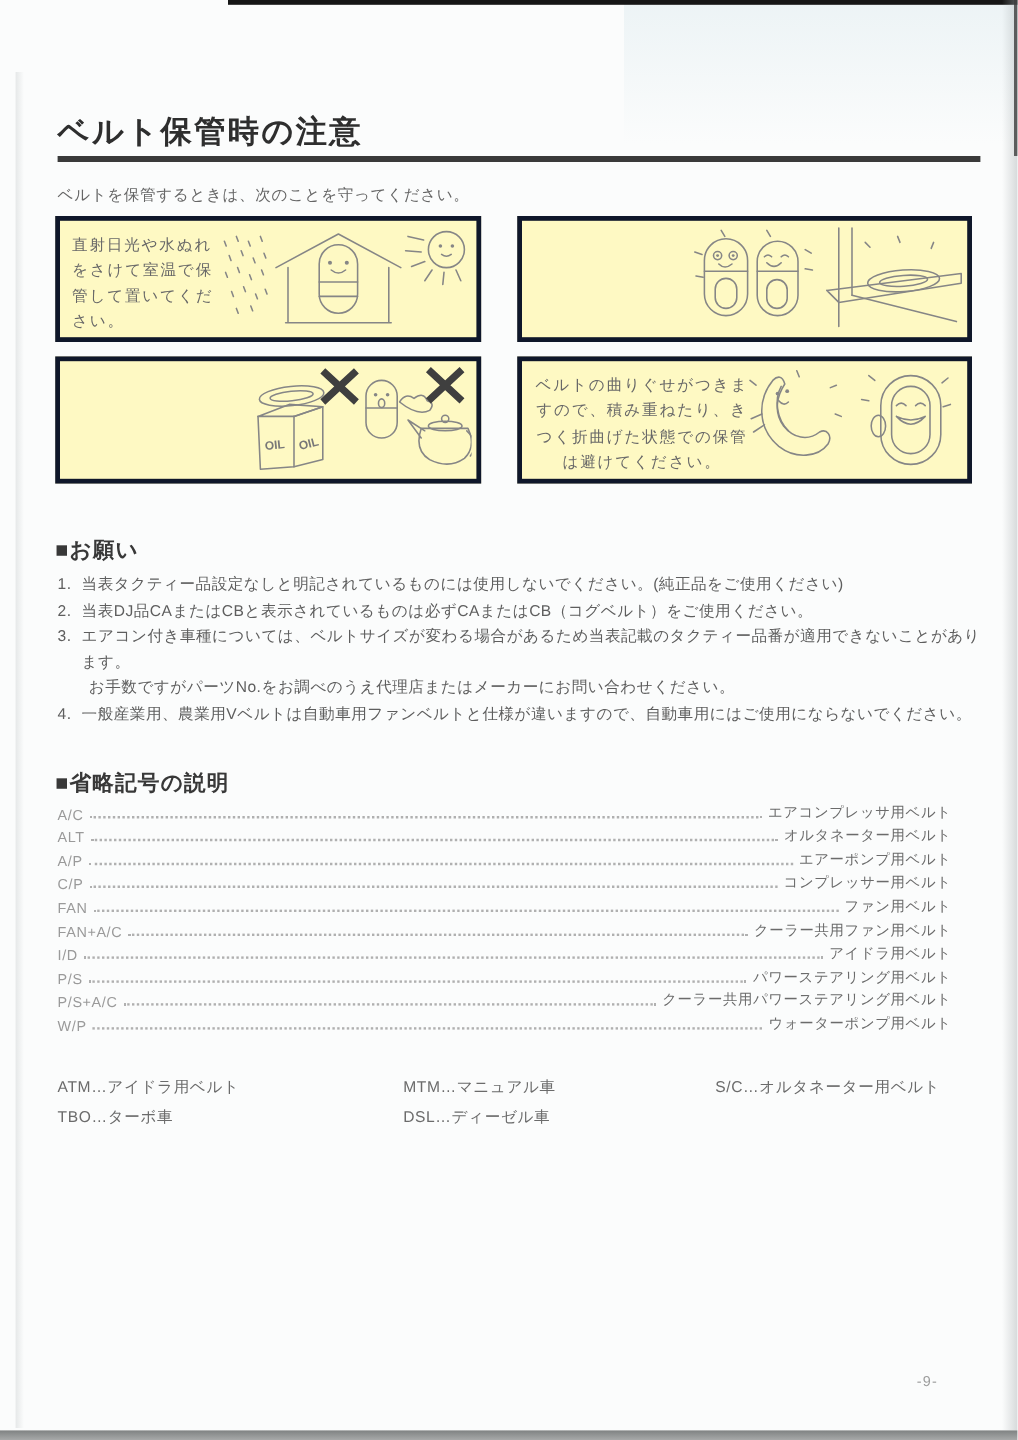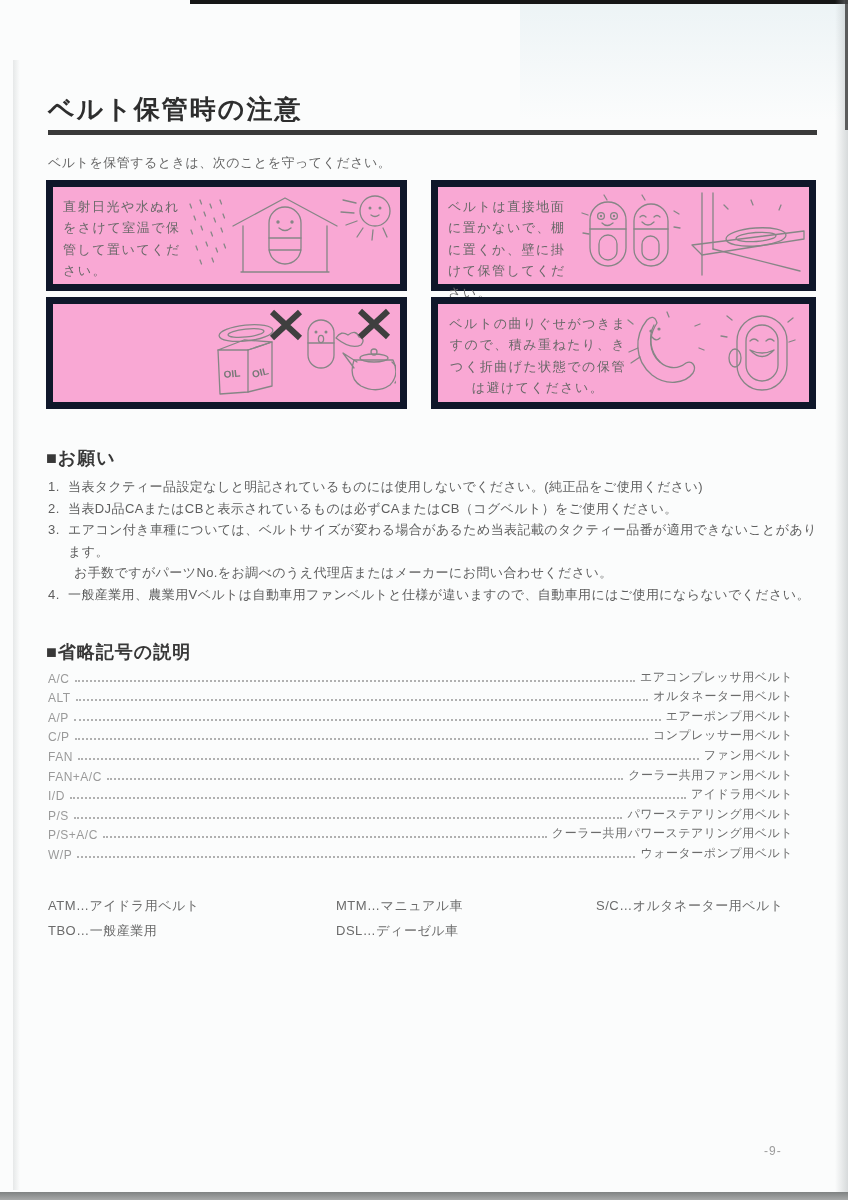--- a/index.html
+++ b/index.html
@@ -21,21 +21,21 @@
   .left-edge-strip{position:absolute;left:13px;top:60px;width:7px;height:1130px;
     background:linear-gradient(90deg,rgba(190,195,196,.35),rgba(190,195,196,0));}
 
   
   .page-title{position:absolute;left:48px;top:92px;font-size:26px;font-weight:bold;
     color:#2e2e2e;letter-spacing:2px;}
   .title-rule{position:absolute;left:48px;top:130px;width:769px;height:5px;background:#3a3a3a;}
   .intro{position:absolute;left:48px;top:154px;font-size:13px;color:#666;letter-spacing:.5px;}
 
   
-  .cbox{position:absolute;border:7px solid #0f172a;background:#f9a8d4;}
+  .cbox{position:absolute;border:4px solid #0f172a;background:#fef9c3;}
   .cbox .btxt{position:absolute;left:10px;top:9px;font-size:13px;line-height:1.65;
     letter-spacing:1.5px;color:#686868;}
   .cbox svg{position:absolute;}
   .box1{left:46px;top:180px;width:347px;height:97px;}
   .box2{left:431px;top:180px;width:371px;height:97px;}
   .box3{left:46px;top:297px;width:347px;height:98px;}
   .box4{left:431px;top:297px;width:371px;height:98px;}
   .box1 .btxt,.box2 .btxt{width:126px;}
   .box3 .btxt{width:158px;}
   .box4 .btxt{width:180px;text-align:center;}
@@ -106,21 +106,20 @@
         <circle class="fill" cx="185" cy="16" r="1.5"></circle>
           <circle class="fill" cx="195" cy="16" r="1.5"></circle>
         <path d="M186 23 Q190 26 194 23"></path>
         <path d="M158 8 l13 3 M156 20 l13 1 M161 33 l11 -4 M172 45 l6 -9 M187 48 l1 -10 M202 45 l-4 -9"></path>
       </g>
     </g>
   </svg>
 </div>
 
 <div class="cbox box2">
-  <div class="btxt">ベルトは直接地面に置かないで、棚に置くか、壁に掛けて保管してください。</div>
   <svg width="232" height="88" style="right:3px;top:4px;">
     <g class="sketch">
       <g>
         <path d="M30 4 l3 5 M68 4 l3 5 M8 22 l6 2 M9 42 l6 1"></path>
         <rect x="16" y="11" width="36" height="64" rx="18"></rect>
         <rect x="25" y="44" width="18" height="25" rx="9"></rect>
         <path d="M16 38 H52"></path>
         <circle cx="27" cy="25" r="3.4"></circle>
           <circle class="fill" cx="27" cy="25" r="1.2"></circle>
         <circle cx="40" cy="25" r="3.4"></circle>
@@ -275,21 +274,21 @@
   </div>
   <div class="abbr-row">
     <span class="abbr-code">W/P</span>
     <span class="abbr-leader"></span>
     <span class="abbr-desc">ウォーターポンプ用ベルト</span>
   </div>
 </div>
 
 <div class="veh veh-col1">
   <div>ATM…アイドラ用ベルト</div>
-  <div>TBO…一般産業用</div>
+  <div>TBO…ターボ車</div>
 </div>
 <div class="veh veh-col2">
   <div>MTM…マニュアル車</div>
   <div>DSL…ディーゼル車</div>
 </div>
 <div class="veh veh-col3">
   <div>S/C…オルタネーター用ベルト</div>
 </div>
 
 <div class="page-number">-9-</div>

